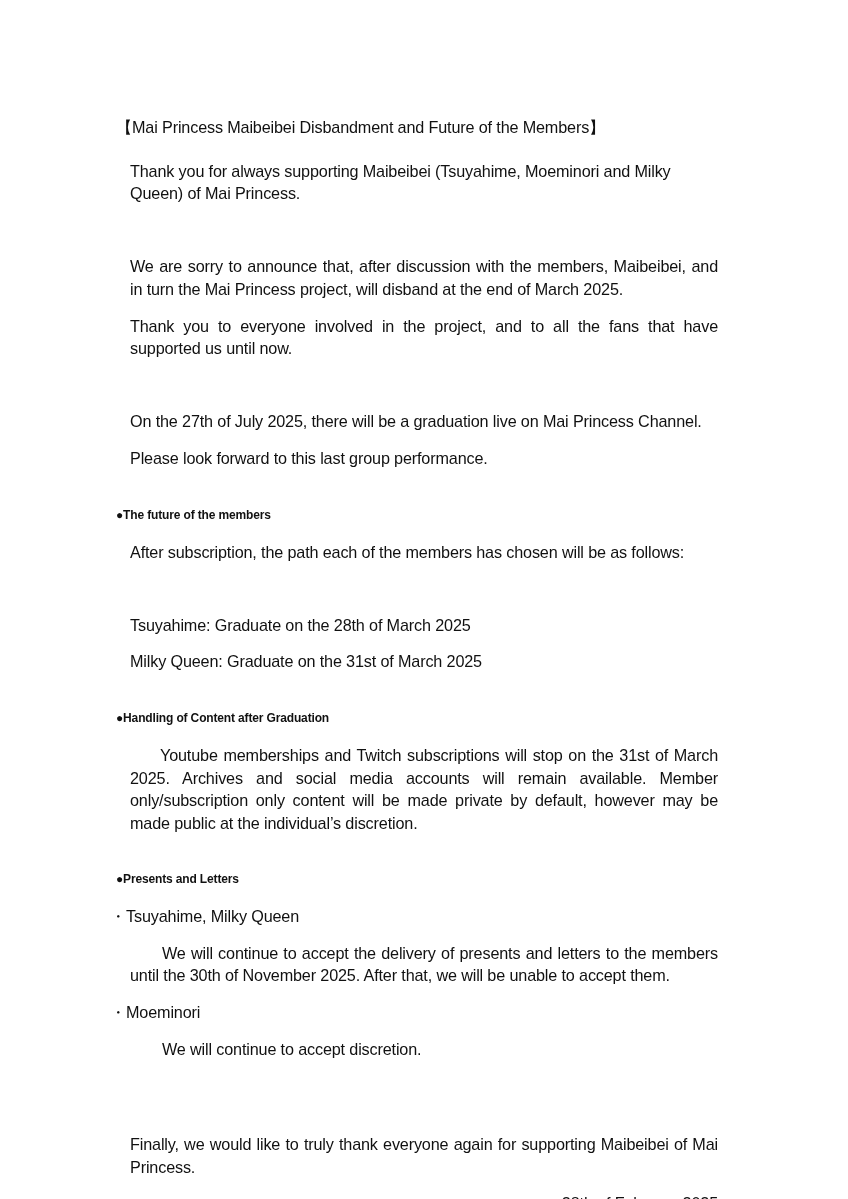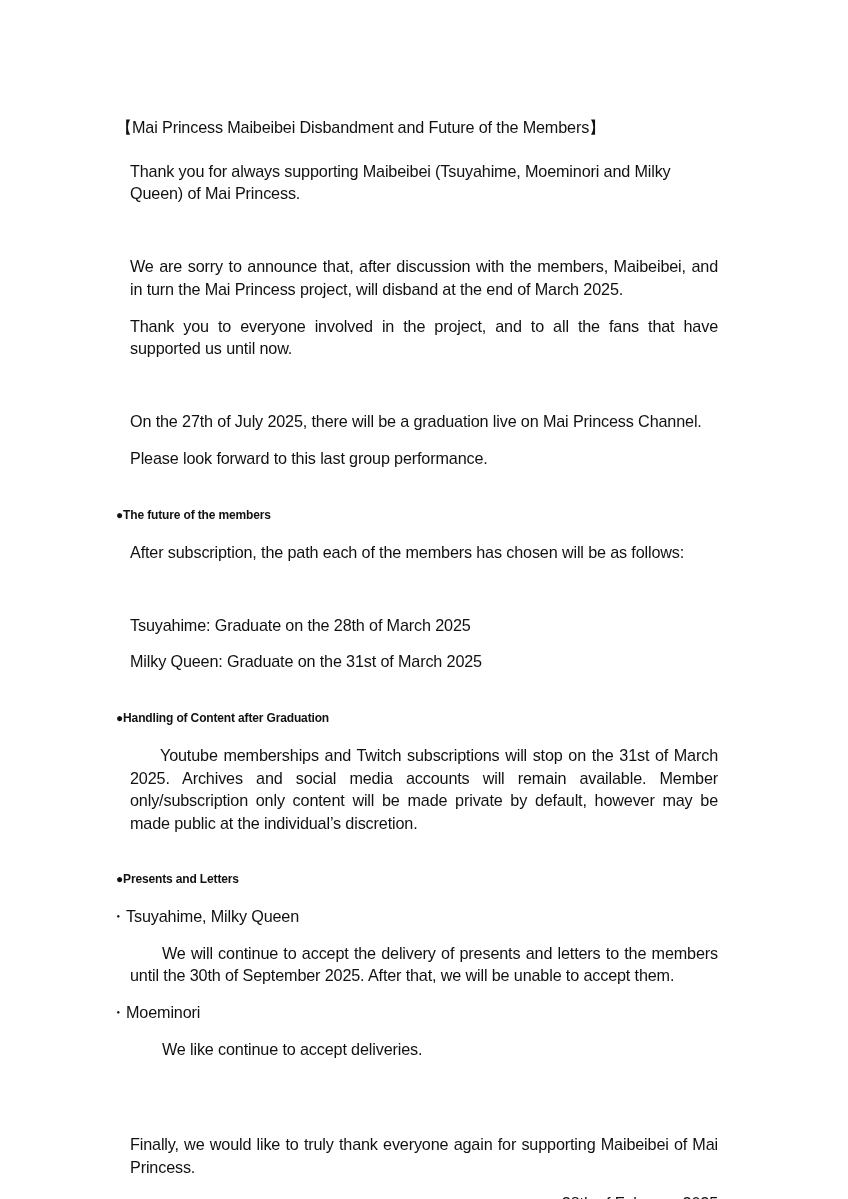--- a/index.html
+++ b/index.html
@@ -69,21 +69,21 @@
   <p>Tsuyahime: Graduate on the 28th of March 2025</p>
   <p>Milky Queen: Graduate on the 31st of March 2025</p>
   <div class="gap" style="height:20px"></div>
 
   <div class="heading">●Handling of Content after Graduation</div>
   <p class="indent">Youtube memberships and Twitch subscriptions will stop on the 31st of March 2025. Archives and social media accounts will remain available. Member only/subscription only content will be made private by default, however may be made public at the individual’s discretion.</p>
   <div class="gap" style="height:20px"></div>
 
   <div class="heading">●Presents and Letters</div>
   <p class="sub-bullet" style="margin-left:-6px">・Tsuyahime, Milky Queen</p>
-  <p class="sub-indent">We will continue to accept the delivery of presents and letters to the members until the 30th of September 2025. After that, we will be unable to accept them.</p>
+  <p class="sub-indent">We will continue to accept the delivery of presents and letters to the members until the 30th of November 2025. After that, we will be unable to accept them.</p>
   <p class="sub-bullet" style="margin-left:-6px">・Moeminori</p>
-  <p class="sub-indent">We like continue to accept deliveries.</p>
+  <p class="sub-indent">We will continue to accept discretion.</p>
   <div class="gap" style="height:45px"></div>
 
   <p>Finally, we would like to truly thank everyone again for supporting Maibeibei of Mai Princess.</p>
   <p class="right">28th of February 2025</p>
   <p class="right">Mai Princess Management</p>
 </div>
 
 </body></html>

